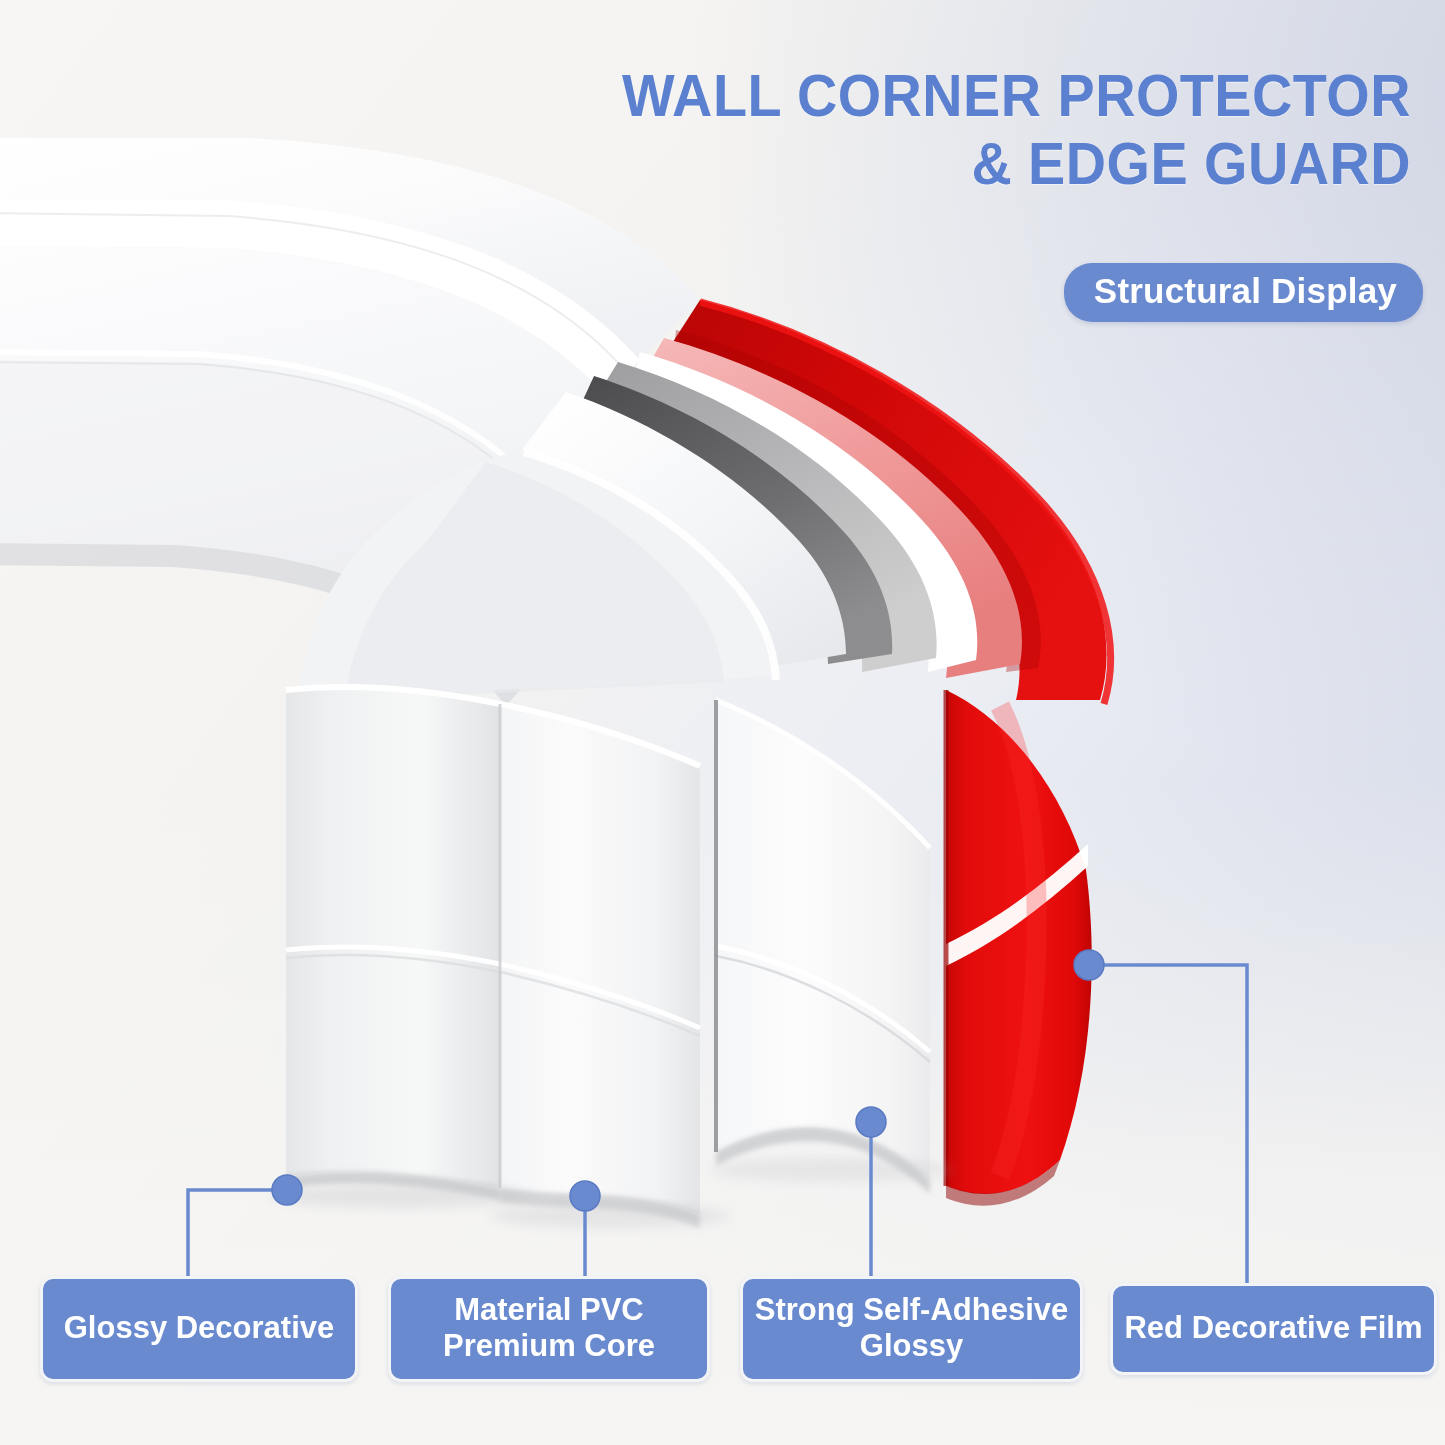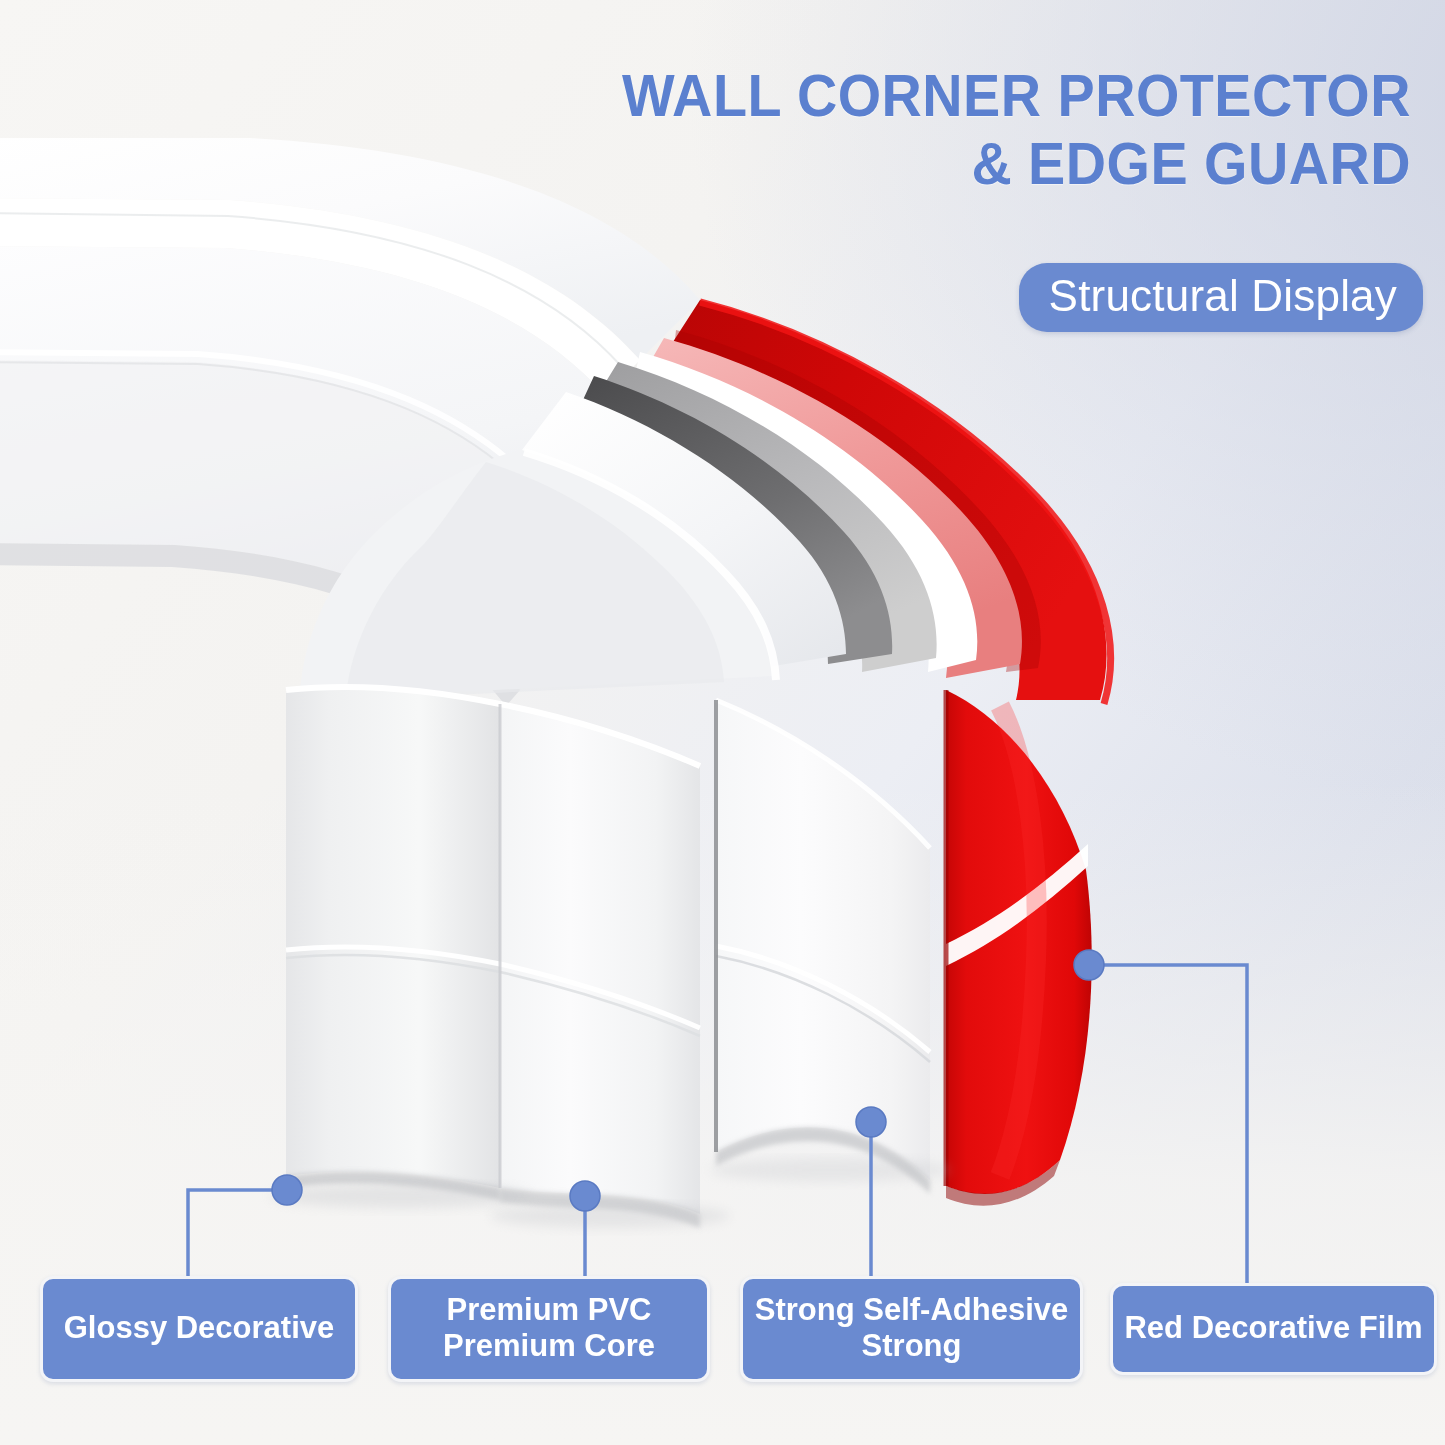--- a/index.html
+++ b/index.html
@@ -47,22 +47,22 @@
     pointer-events:none;
   }
   .headline .l2{display:block;}
 
   
   .pill{
     position:absolute;
     right:22px;top:263px;
     background:#6a8ad0;
     color:#ffffff;
-    font-size:44px;
-    font-weight:normal;
+    font-size:35px;
+    font-weight:bold;
     padding:8px 26px 11px 30px;
     border-radius:28px;
     box-shadow:0 2px 5px rgba(80,100,150,0.22);
     letter-spacing:0.2px;
     white-space:nowrap;
   }
 
   
   .labels{position:absolute;left:0;top:0;width:1192px;height:1445px;}
   .lbl{
@@ -307,29 +307,29 @@
   <div class="labels">
 
     <div class="lbl" id="lbl-0">
       <div>
         <span>Glossy Decorative</span>
       </div>
     </div>
 
     <div class="lbl" id="lbl-1">
       <div>
-        <span>Premium PVC</span>
+        <span>Material PVC</span>
         <span>Premium Core</span>
       </div>
     </div>
 
     <div class="lbl" id="lbl-2">
       <div>
         <span>Strong Self-Adhesive</span>
-        <span>Strong</span>
+        <span>Glossy</span>
       </div>
     </div>
 
     <div class="lbl" id="lbl-3">
       <div>
         <span>Red Decorative Film</span>
       </div>
     </div>
 
   </div>

